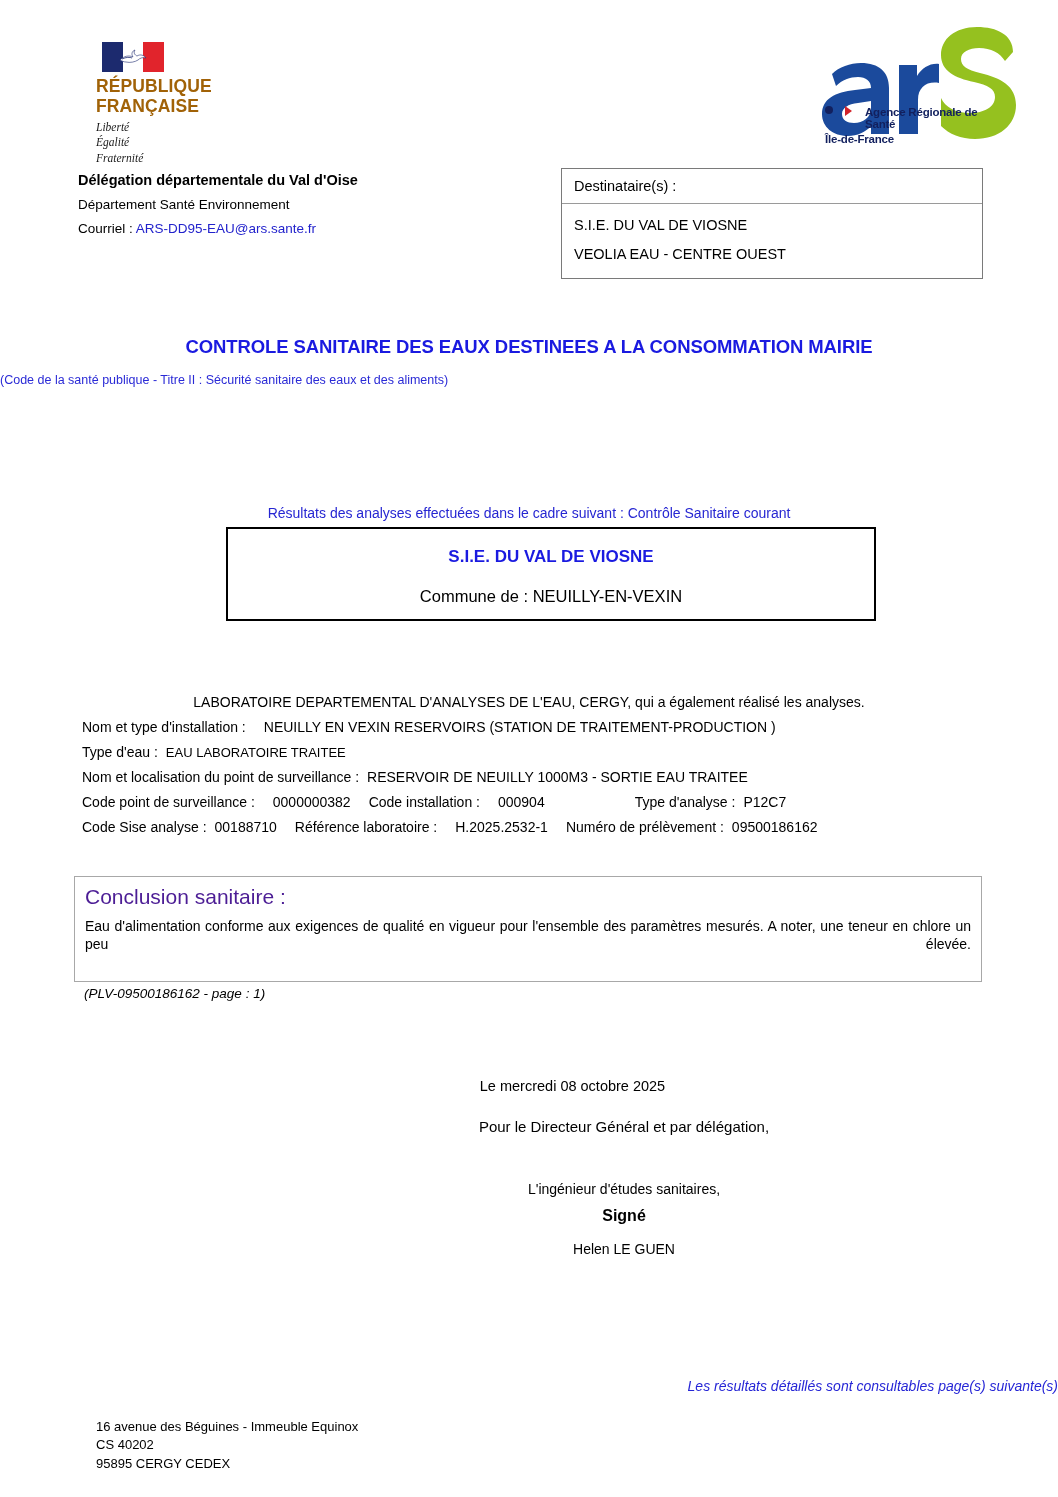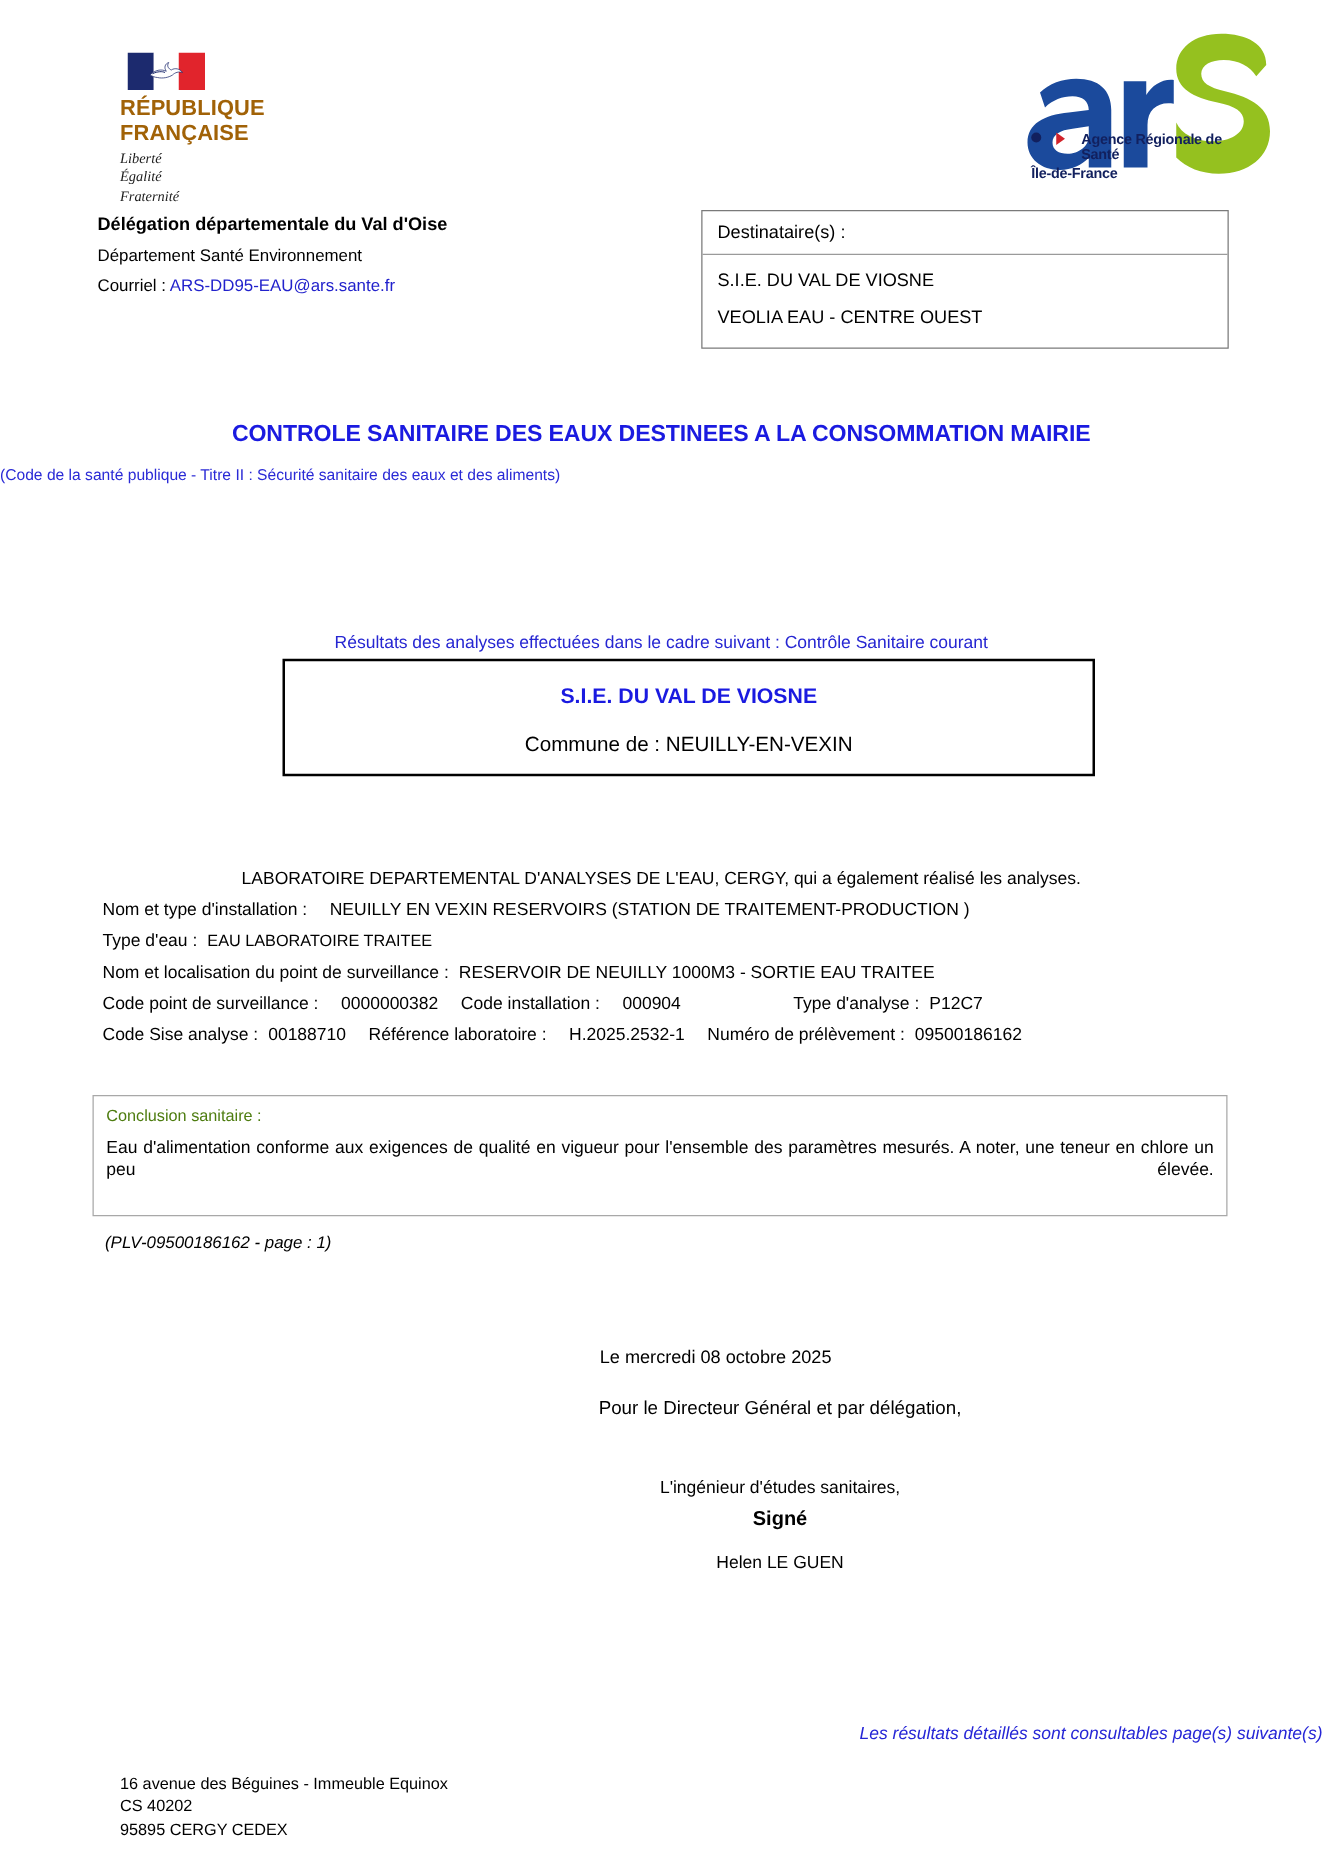--- a/index.html
+++ b/index.html
@@ -243,22 +243,22 @@
     position: absolute;
     left: 74px;
     top: 876px;
     width: 908px;
     border: 1px solid #a8a8a8;
     background: #fff;
     box-sizing: border-box;
     padding: 8px 10px 10px 10px;
   }
   .conclusion .cc-title {
-    font-size: 13px;
-    color: #4d7c0f;
+    font-size: 21px;
+    color: #4c1d95;
     margin-bottom: 9px;
   }
   .conclusion .cc-text {
     font-size: 14px;
     text-align: justify;
     line-height: 1.25;
   }
   .conclusion .cc-text::after {
     content: "";
     display: inline-block;

